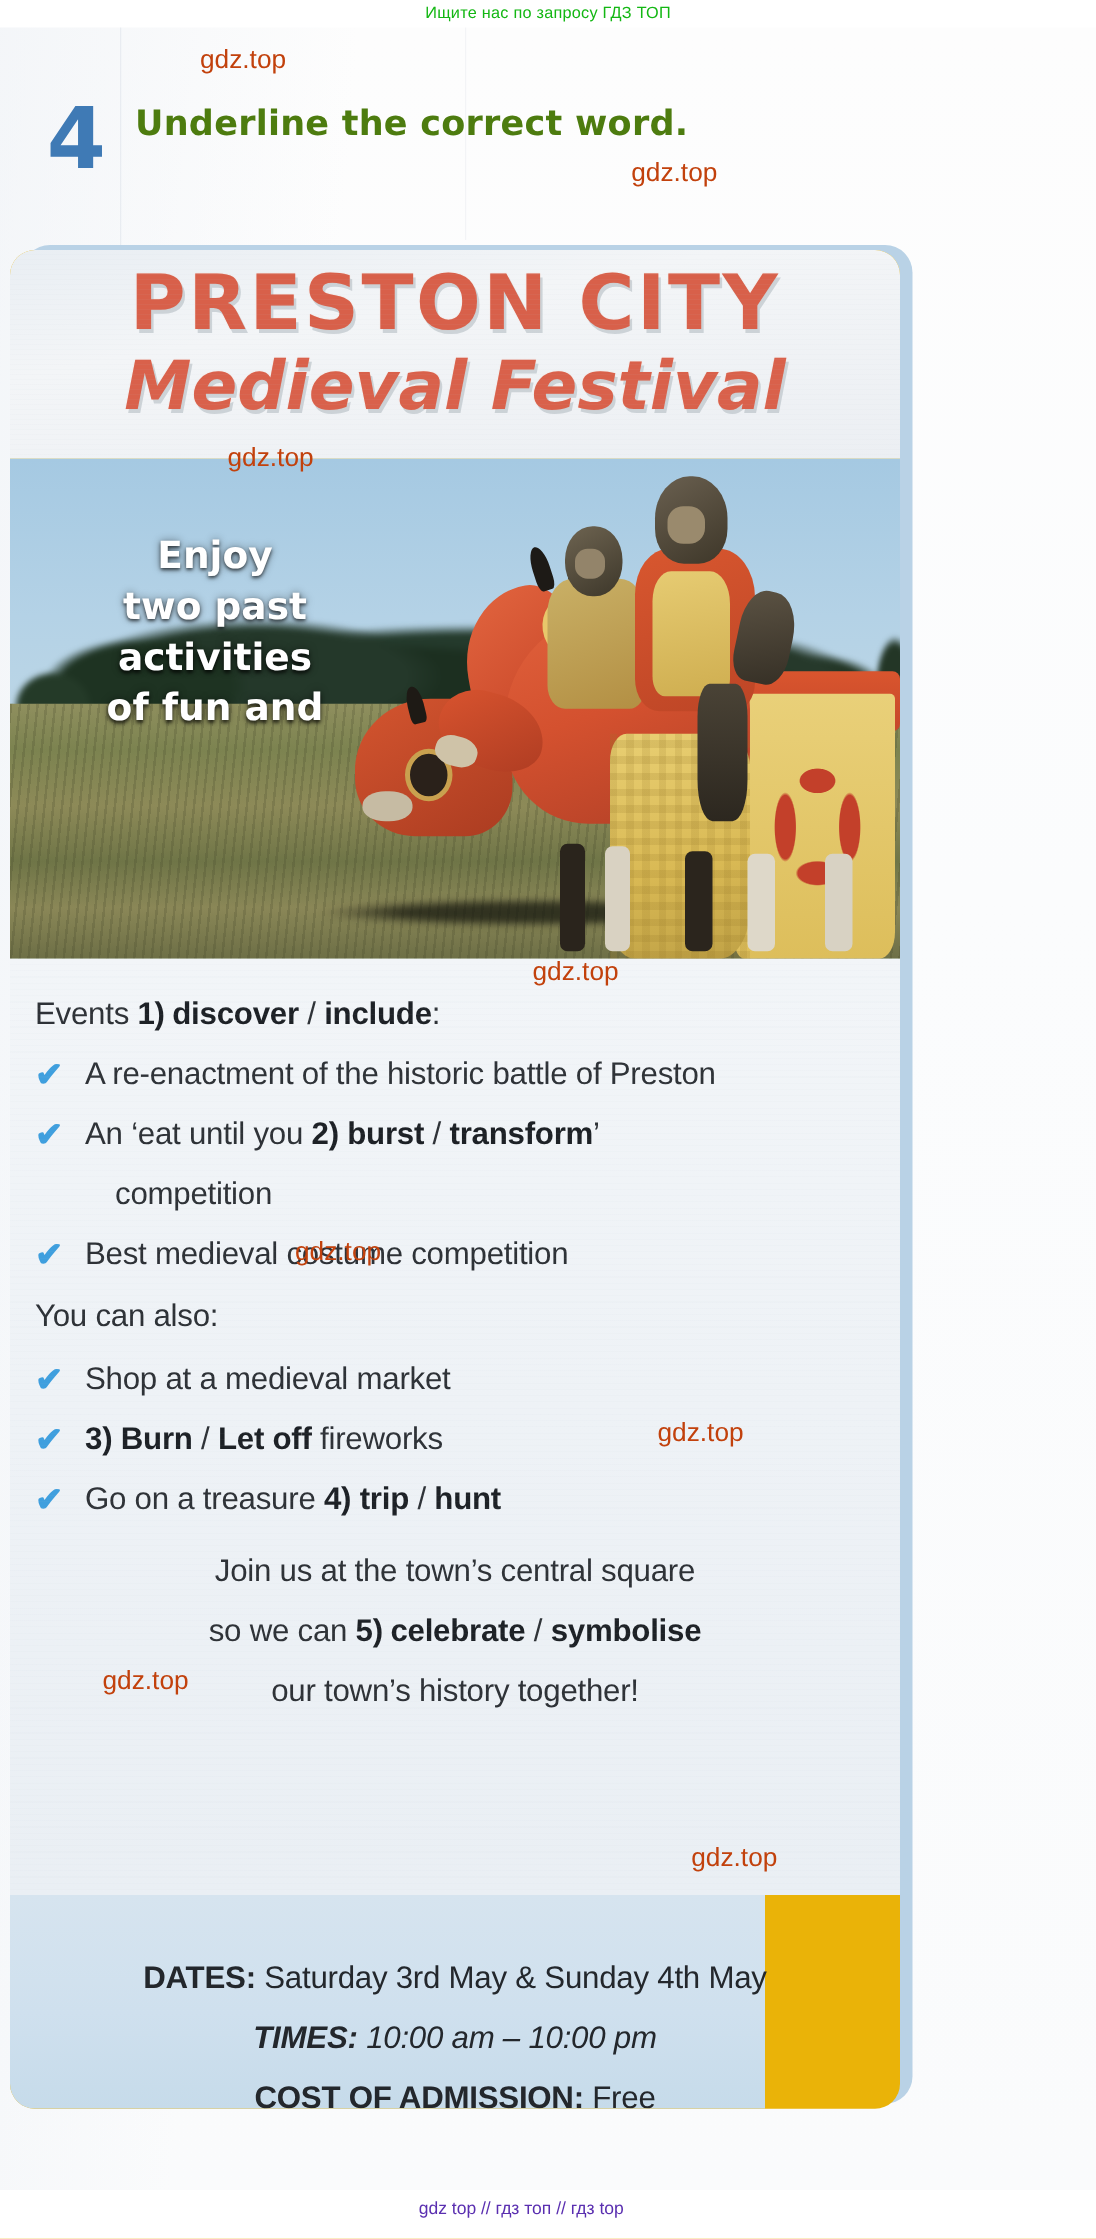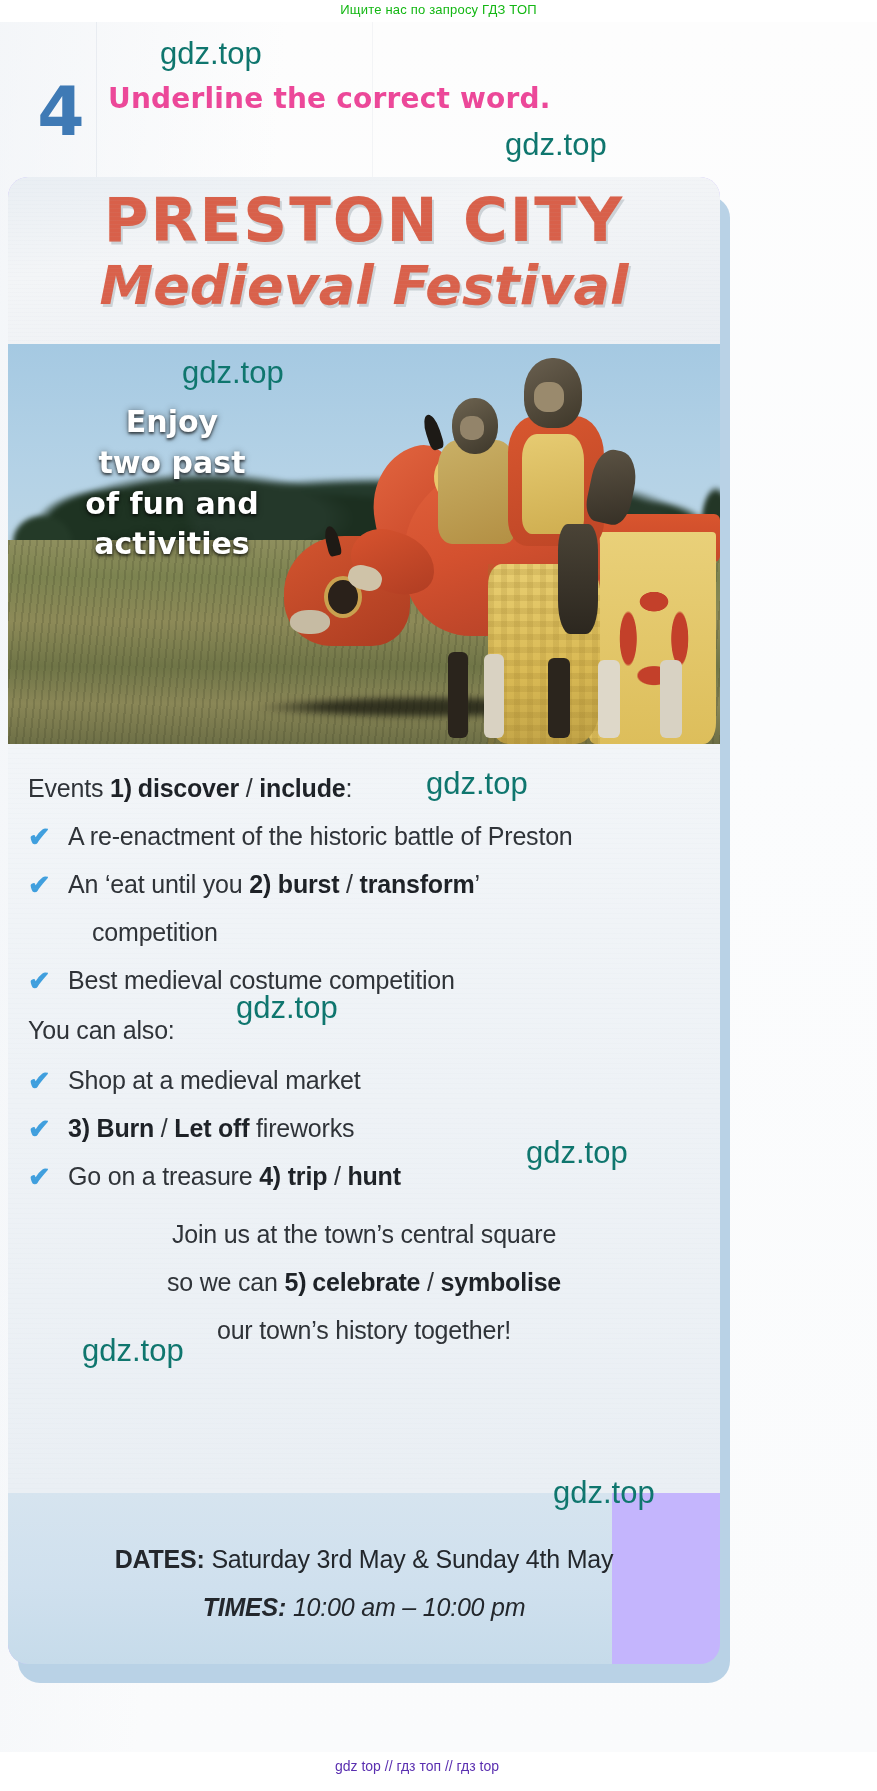--- a/index.html
+++ b/index.html
@@ -30,31 +30,31 @@
   
   .ex-number{
     position:absolute;left:30px;top:78px;width:62px;
     font-family:"DejaVu Sans",sans-serif;
     font-size:68px;font-weight:700;color:#3f7ab5;line-height:1;
     text-align:center;
   }
   .ex-title{
     position:absolute;left:108px;top:82px;
     font-family:"DejaVu Sans",sans-serif;
-    font-size:28px;font-weight:700;color:#ec4899;letter-spacing:.2px;
+    font-size:28px;font-weight:700;color:#4d7c0f;letter-spacing:.2px;
   }
 
   
   .poster-shadow{
     position:absolute;left:18px;top:196px;width:712px;height:1487px;
     background:#b9d2e6;border-radius:22px;
   }
   .poster{
-    position:absolute;left:8px;top:177px;width:712px;height:1487px;
-    background:#c4b5fd;border-radius:20px;overflow:hidden;
+    position:absolute;left:8px;top:200px;width:712px;height:1487px;
+    background:#eab308;border-radius:20px;overflow:hidden;
   }
 
   
   .poster-head{
     position:absolute;left:0;top:0;width:712px;height:167px;
     background:linear-gradient(170deg,#e9eef3 0%,#f3f5f7 35%,#eceff3 100%);
   }
   .poster-head:after{
     content:"";position:absolute;inset:0;
     background:repeating-linear-gradient(0deg,rgba(255,255,255,0) 0 3px,rgba(190,200,210,.05) 3px 4px);
@@ -222,21 +222,21 @@
   .foot-line{
     position:absolute;width:712px;text-align:center;
     font-family:"Liberation Sans","DejaVu Sans",sans-serif;
     font-size:25px;color:#23272c;letter-spacing:-.2px;
   }
   .foot-line .k{font-weight:700;}
 
   
   .wm{
     position:absolute;font-family:"Liberation Sans",sans-serif;
-    font-size:31px;color:#0f766e;white-space:nowrap;
+    font-size:21px;color:#c2410c;white-space:nowrap;
   }
   .bottom-wm{
     position:absolute;left:0;top:1758px;width:834px;text-align:center;
     font-size:14px;color:#5a2fb0;font-family:"Liberation Sans",sans-serif;
   }
 </style>
 </head>
 <body>
 
 <div class="top-watermark">Ищите нас по запросу ГДЗ ТОП</div>
@@ -290,22 +290,22 @@
       <div class="leg-a"></div>
       <div class="leg-b"></div>
       <div class="leg-c"></div>
       <div class="leg-d"></div>
       <div class="leg-e"></div>
     </div>
 
     <div class="slogan">
       <span class="l">Enjoy</span>
       <span class="l">two past</span>
+      <span class="l">activities</span>
       <span class="l">of fun and</span>
-      <span class="l">activities</span>
     </div>
   </div>
 
   <div class="body-block">
 
     <div class="txt lead" style="top:30px;"><span>Events </span><span class="b">1)</span><span class="b" style="padding-left:6px">discover</span><span class="slash"> / </span><span class="b">include</span><span>:</span></div>
 
     <div class="bullet-row" style="top:78px;">
       <span class="check">✔</span>
       <span class="bullet-text">A re-enactment of the historic battle of Preston</span>
@@ -340,20 +340,21 @@
     </div>
 
     <div class="center-para" style="top:478px;">Join us at the town’s central square</div>
     <div class="center-para" style="top:526px;"><span>so we can </span><span class="b">5)</span><span class="b" style="padding-left:6px">celebrate</span><span class="slash"> / </span><span class="b">symbolise</span></div>
     <div class="center-para" style="top:574px;">our town’s history together!</div>
   </div>
 
   <div class="footer-band">
     <div class="foot-line" style="top:52px;"><span class="k">DATES:</span><span> Saturday 3rd May &amp; Sunday 4th May</span></div>
     <div class="foot-line" style="top:100px;font-style:italic;"><span class="k">TIMES:</span><span> 10:00 am – 10:00 pm</span></div>
+    <div class="foot-line" style="top:148px;"><span class="k">COST OF ADMISSION:</span><span> Free</span></div>
   </div>
 </div>
 
 <div class="wm" style="left:160px;top:36px;">gdz.top</div>
 <div class="wm" style="left:505px;top:127px;">gdz.top</div>
 <div class="wm" style="left:182px;top:355px;">gdz.top</div>
 <div class="wm" style="left:426px;top:766px;">gdz.top</div>
 <div class="wm" style="left:236px;top:990px;">gdz.top</div>
 <div class="wm" style="left:526px;top:1135px;">gdz.top</div>
 <div class="wm" style="left:82px;top:1333px;">gdz.top</div>

